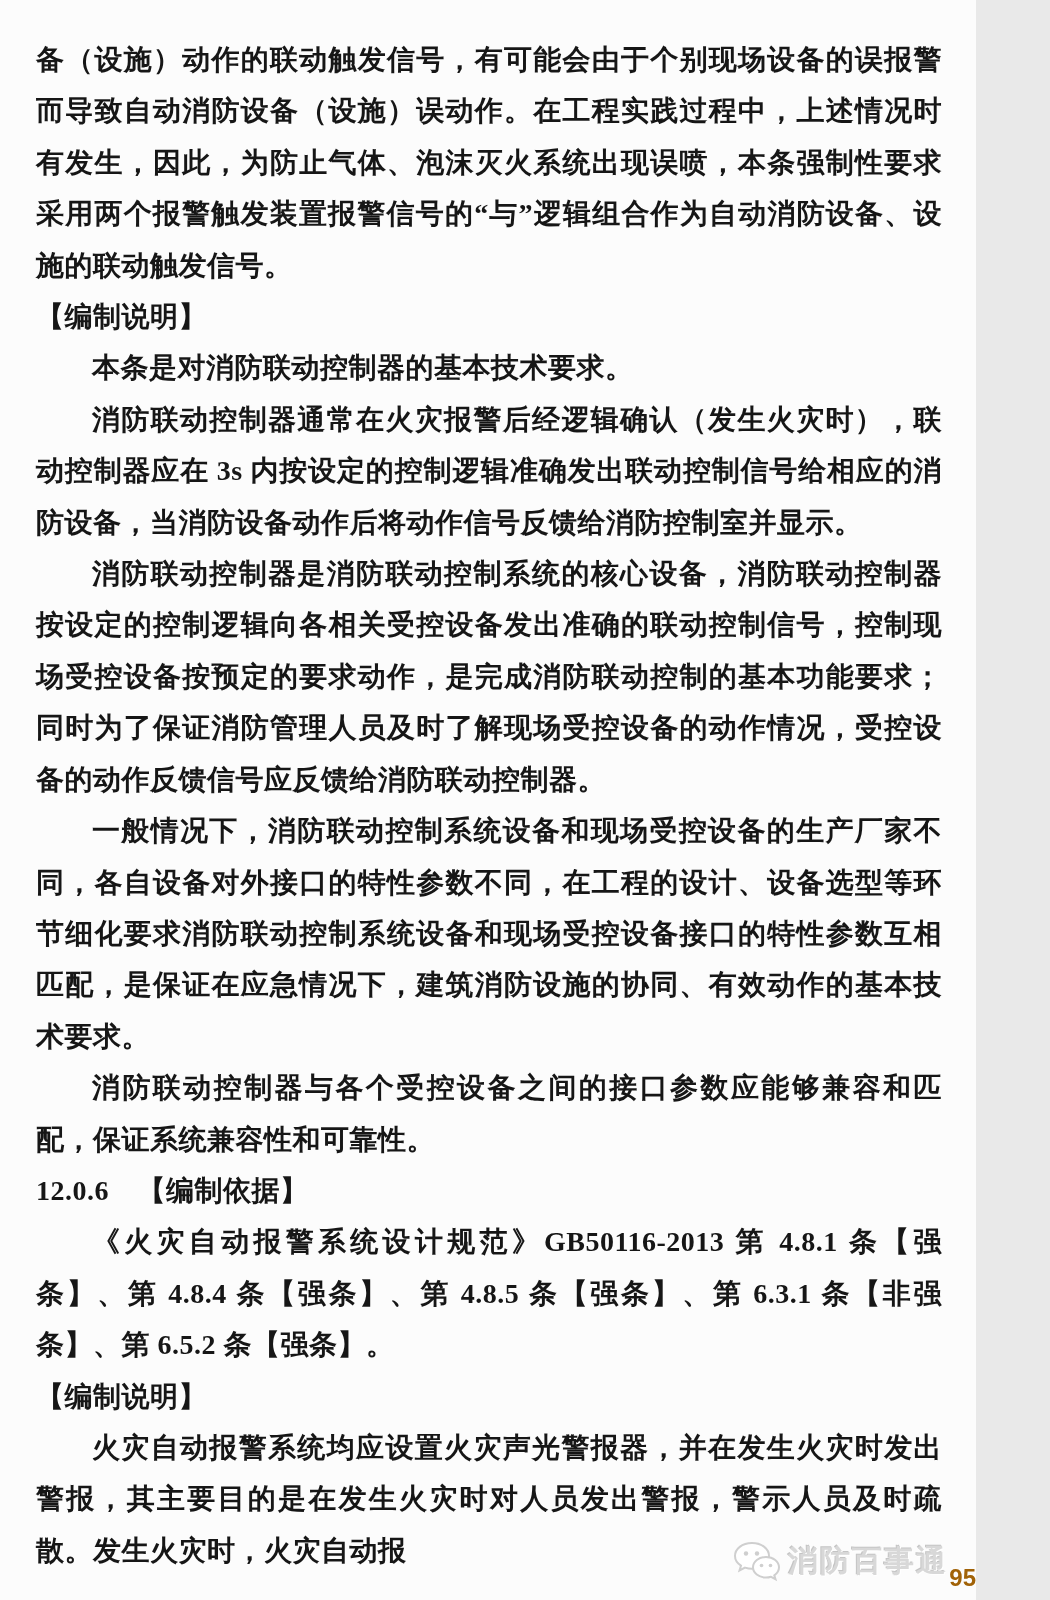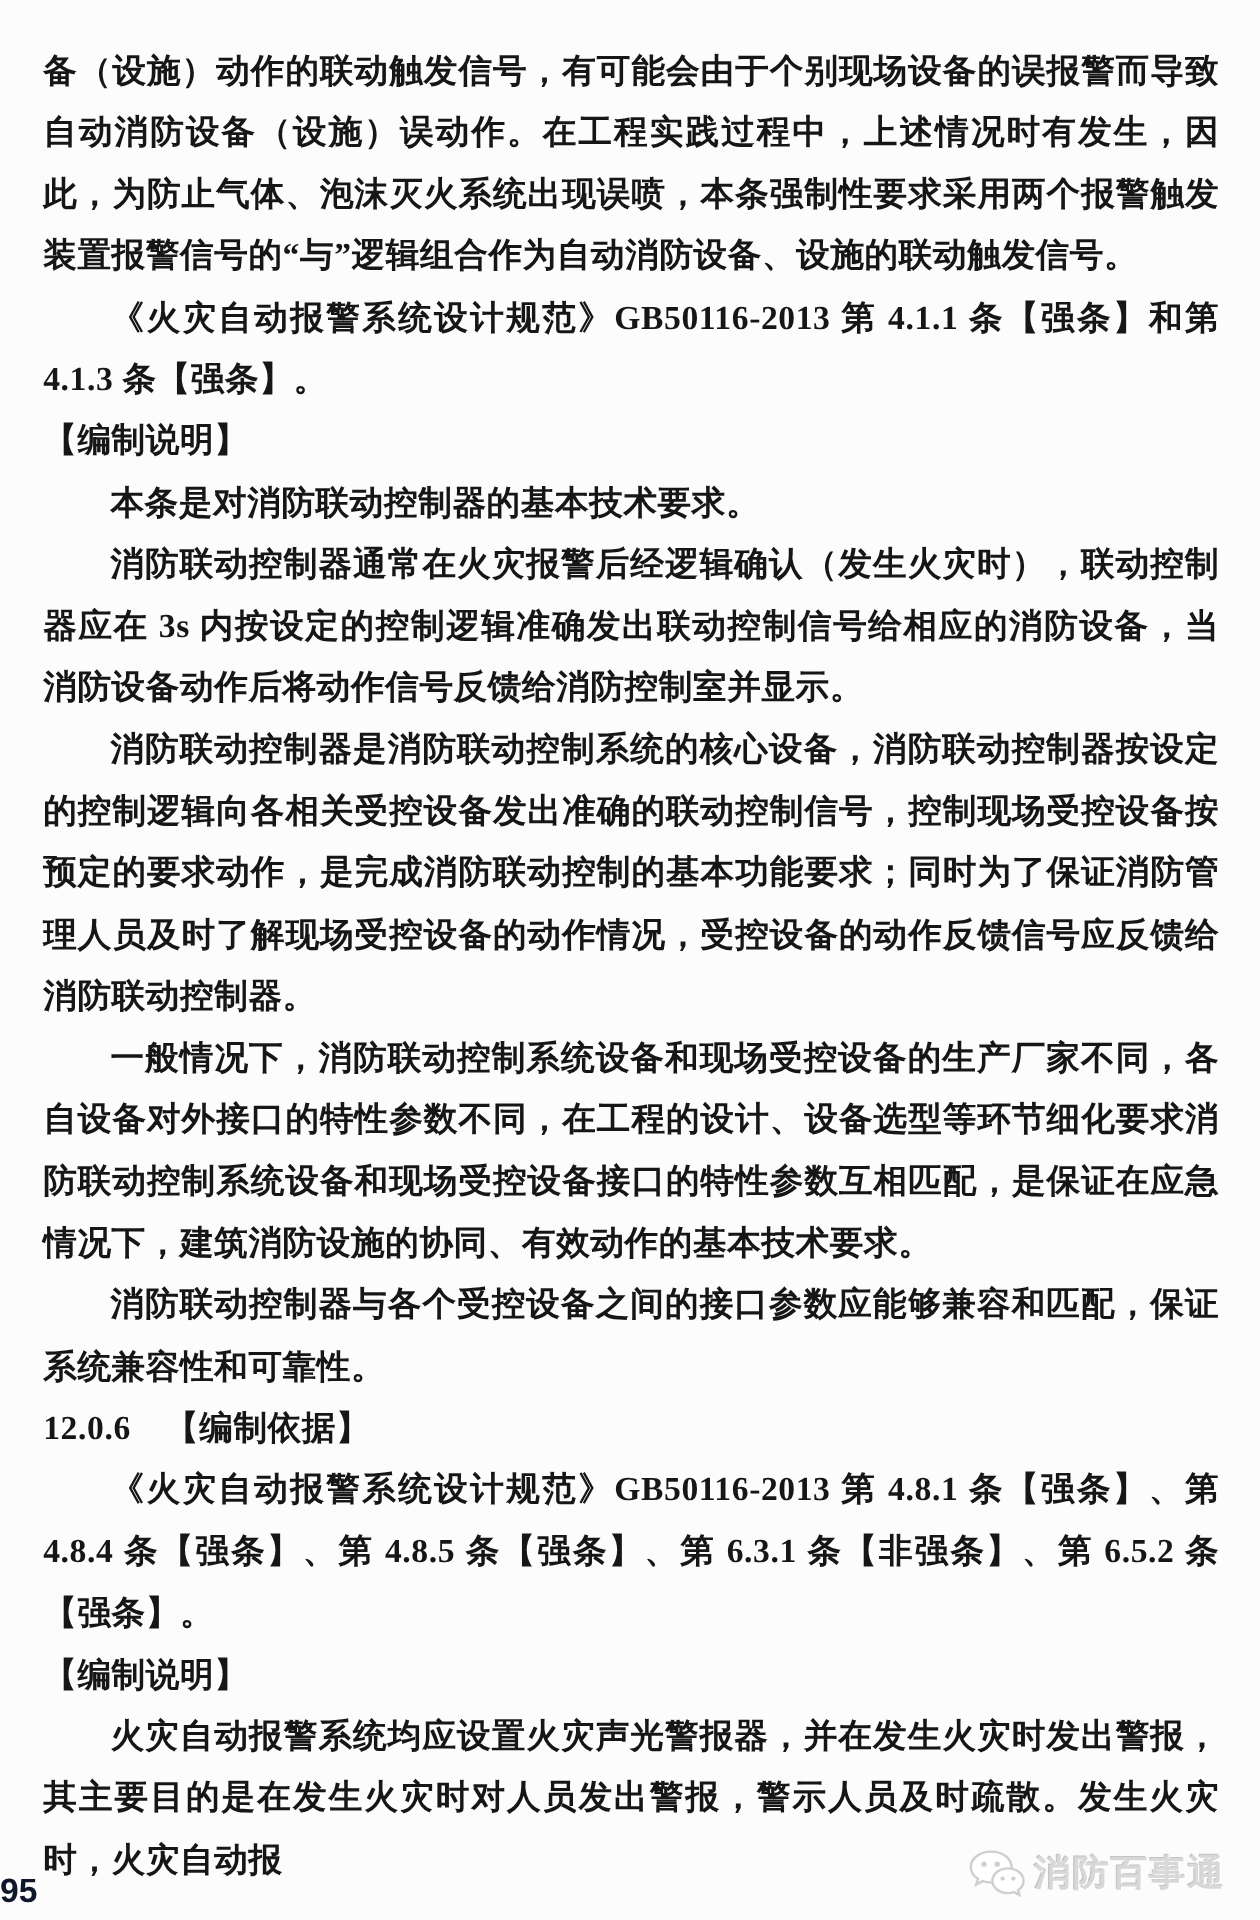--- a/index.html
+++ b/index.html
@@ -2,21 +2,21 @@
 <html><head>
 <meta charset="utf-8">
 <style>
   html, body {
     margin: 0;
     padding: 0;
     background: #e9e9e9;
   }
   .page {
     position: relative;
-    width: 1050px;
+    width: 976px;
     height: 1600px;
     background: #fcfcfc;
     overflow: hidden;
     font-family: "Liberation Serif", "DejaVu Serif", serif;
   }
   .content {
     position: absolute;
     top: 34px;
     left: 36px;
     right: 34px;
@@ -37,25 +37,25 @@
   }
   .heading {
     margin: 0;
     text-indent: 0;
   }
   .footer-pagenum {
     position: absolute;
     left: 0;
     right: 0;
     bottom: 8px;
-    text-align: left;
+    text-align: right;
     font-family: "Liberation Sans", "DejaVu Sans", sans-serif;
-    font-size: 28px;
+    font-size: 24px;
     font-weight: bold;
-    color: #0f172a;
+    color: #a16207;
   }
   .watermark {
     position: absolute;
     right: 28px;
     bottom: 18px;
     display: flex;
     align-items: center;
     gap: 8px;
     user-select: none;
   }
@@ -73,21 +73,20 @@
     height: 42px;
   }
 </style>
 </head>
 <body>
 
 <div class="page">
 
   <div class="content">
     <p class="para noindent">备（设施）动作的联动触发信号，有可能会由于个别现场设备的误报警而导致自动消防设备（设施）误动作。在工程实践过程中，上述情况时有发生，因此，为防止气体、泡沫灭火系统出现误喷，本条强制性要求采用两个报警触发装置报警信号的“与”逻辑组合作为自动消防设备、设施的联动触发信号。</p>
-    <p class="para">《火灾自动报警系统设计规范》GB50116-2013 第 4.1.1 条【强条】和第 4.1.3 条【强条】。</p>
     <p class="para noindent">【编制说明】</p>
     <p class="para">本条是对消防联动控制器的基本技术要求。</p>
     <p class="para">消防联动控制器通常在火灾报警后经逻辑确认（发生火灾时），联动控制器应在 3s 内按设定的控制逻辑准确发出联动控制信号给相应的消防设备，当消防设备动作后将动作信号反馈给消防控制室并显示。</p>
     <p class="para">消防联动控制器是消防联动控制系统的核心设备，消防联动控制器按设定的控制逻辑向各相关受控设备发出准确的联动控制信号，控制现场受控设备按预定的要求动作，是完成消防联动控制的基本功能要求；同时为了保证消防管理人员及时了解现场受控设备的动作情况，受控设备的动作反馈信号应反馈给消防联动控制器。</p>
     <p class="para">一般情况下，消防联动控制系统设备和现场受控设备的生产厂家不同，各自设备对外接口的特性参数不同，在工程的设计、设备选型等环节细化要求消防联动控制系统设备和现场受控设备接口的特性参数互相匹配，是保证在应急情况下，建筑消防设施的协同、有效动作的基本技术要求。</p>
     <p class="para">消防联动控制器与各个受控设备之间的接口参数应能够兼容和匹配，保证系统兼容性和可靠性。</p>
     <p class="heading">12.0.6　【编制依据】</p>
     <p class="para">《火灾自动报警系统设计规范》GB50116-2013 第 4.8.1 条【强条】、第 4.8.4 条【强条】、第 4.8.5 条【强条】、第 6.3.1 条【非强条】、第 6.5.2 条【强条】。</p>
     <p class="para noindent">【编制说明】</p>
     <p class="para">火灾自动报警系统均应设置火灾声光警报器，并在发生火灾时发出警报，其主要目的是在发生火灾时对人员发出警报，警示人员及时疏散。发生火灾时，火灾自动报</p>

